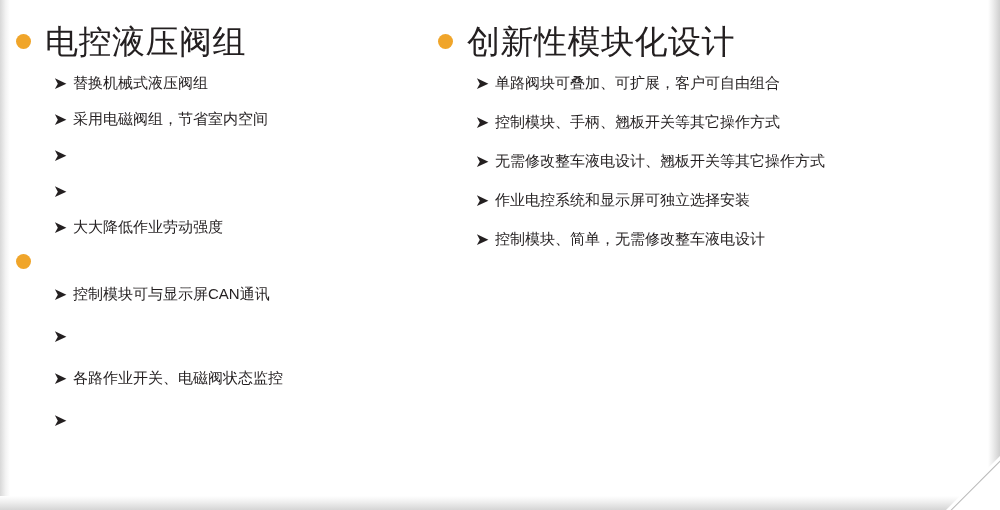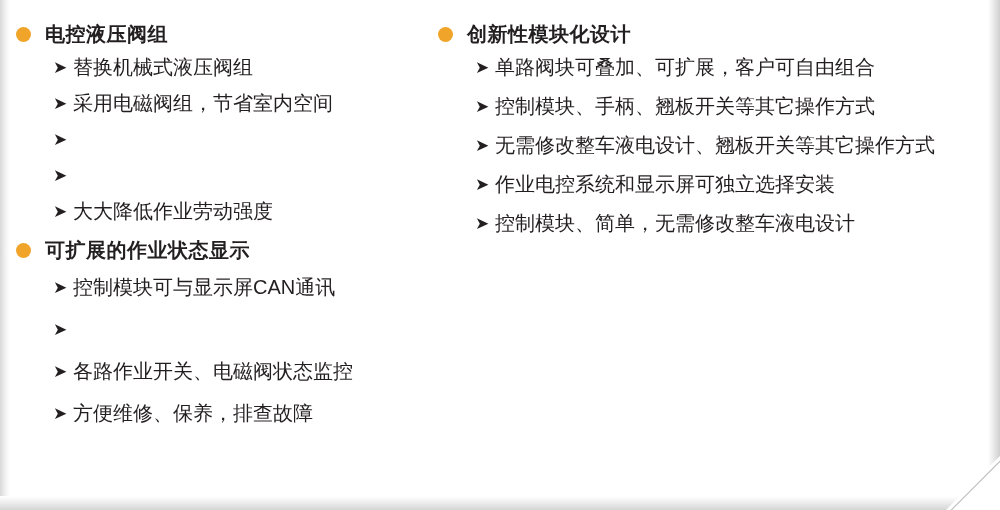--- a/index.html
+++ b/index.html
@@ -95,22 +95,22 @@
   .bullet-dot {
     width: 15px;
     height: 15px;
     border-radius: 50%;
     background: #f0a52a;
     flex: 0 0 auto;
     margin-right: 14px;
     margin-left: 8px;
   }
   .heading-text {
-    font-size: 20px;
-    font-weight: bold;
+    font-size: 33px;
+    font-weight: normal;
     color: #231f20;
     letter-spacing: 0.5px;
     line-height: 1.2;
     white-space: nowrap;
   }
 
   .items {
     margin: 0;
     padding: 0;
     list-style: none;
@@ -123,21 +123,21 @@
   }
   .arrow {
     flex: 0 0 auto;
     width: 20px;
     color: #231f20;
     font-size: 17px;
     line-height: 26px;
     font-family: "DejaVu Sans", sans-serif;
   }
   .item-text {
-    font-size: 20px;
+    font-size: 15px;
     color: #231f20;
     line-height: 26px;
     white-space: nowrap;
   }
   .group-left-1 .items { margin-top: 8px; }
   .group-left-2 { margin-top: 14px; }
   .group-left-2 .items { margin-top: 12px; }
   .group-left-2 .item { margin-bottom: 16px; }
   .group-right-1 .items { margin-top: 8px; }
   .group-right-1 .item { margin-bottom: 13px; }
@@ -177,37 +177,35 @@
           <li class="item">
             <span class="arrow">➤</span>
             <span class="item-text">大大降低作业劳动强度</span>
           </li>
         </ul>
       </div>
 
       <div class="group group-left-2">
         <div class="heading-row">
           <span class="bullet-dot"></span>
-          <span class="heading-text">可扩展的作业状态显示</span>
         </div>
         <ul class="items">
           <li class="item">
             <span class="arrow">➤</span>
             <span class="item-text">控制模块可与显示屏CAN通讯</span>
           </li>
           <li class="item">
             <span class="arrow">➤</span>
           </li>
           <li class="item">
             <span class="arrow">➤</span>
             <span class="item-text">各路作业开关、电磁阀状态监控</span>
           </li>
           <li class="item">
             <span class="arrow">➤</span>
-            <span class="item-text">方便维修、保养，排查故障</span>
           </li>
         </ul>
       </div>
 
     </div>
 
     <div class="col col-right">
 
       <div class="group group-right-1">
         <div class="heading-row">

